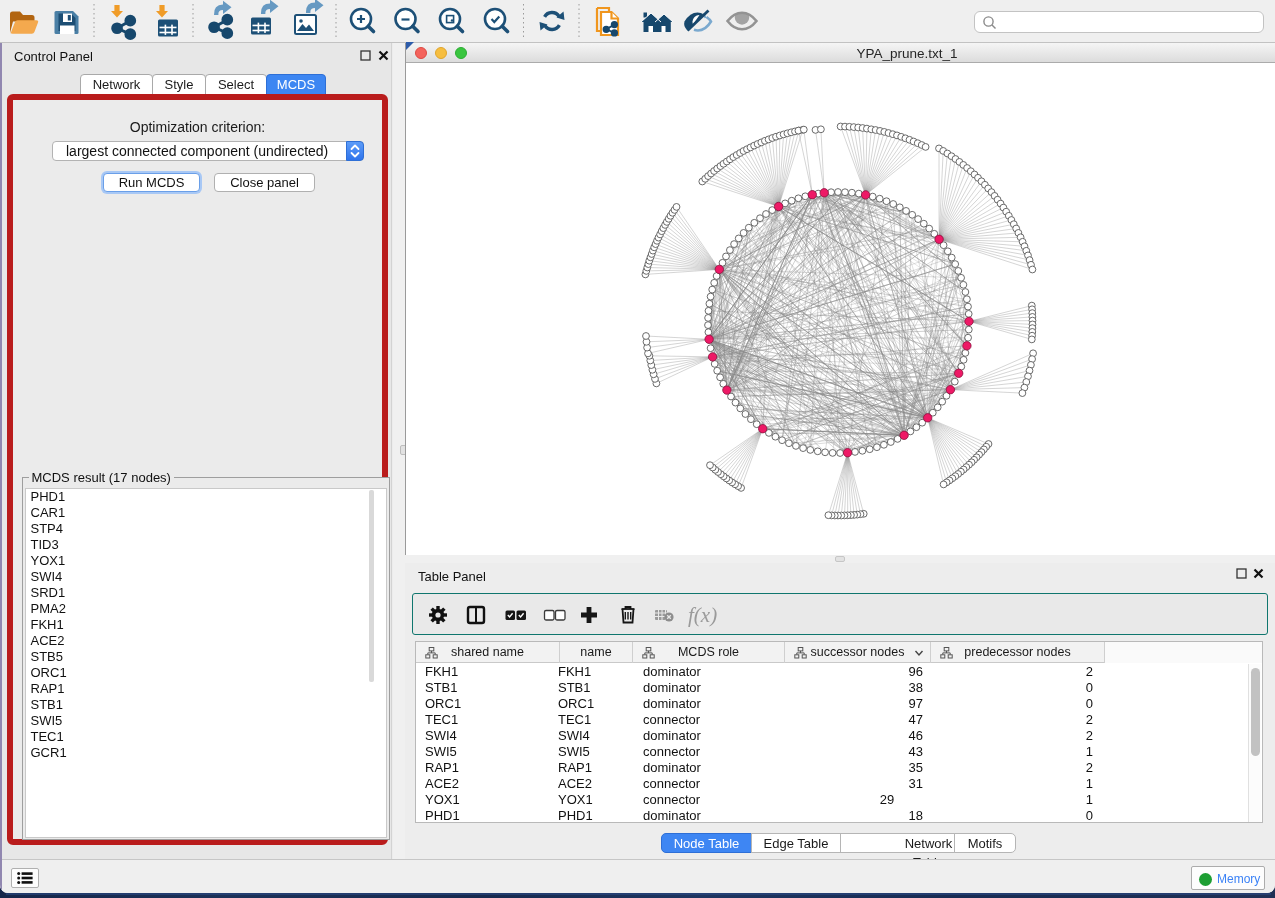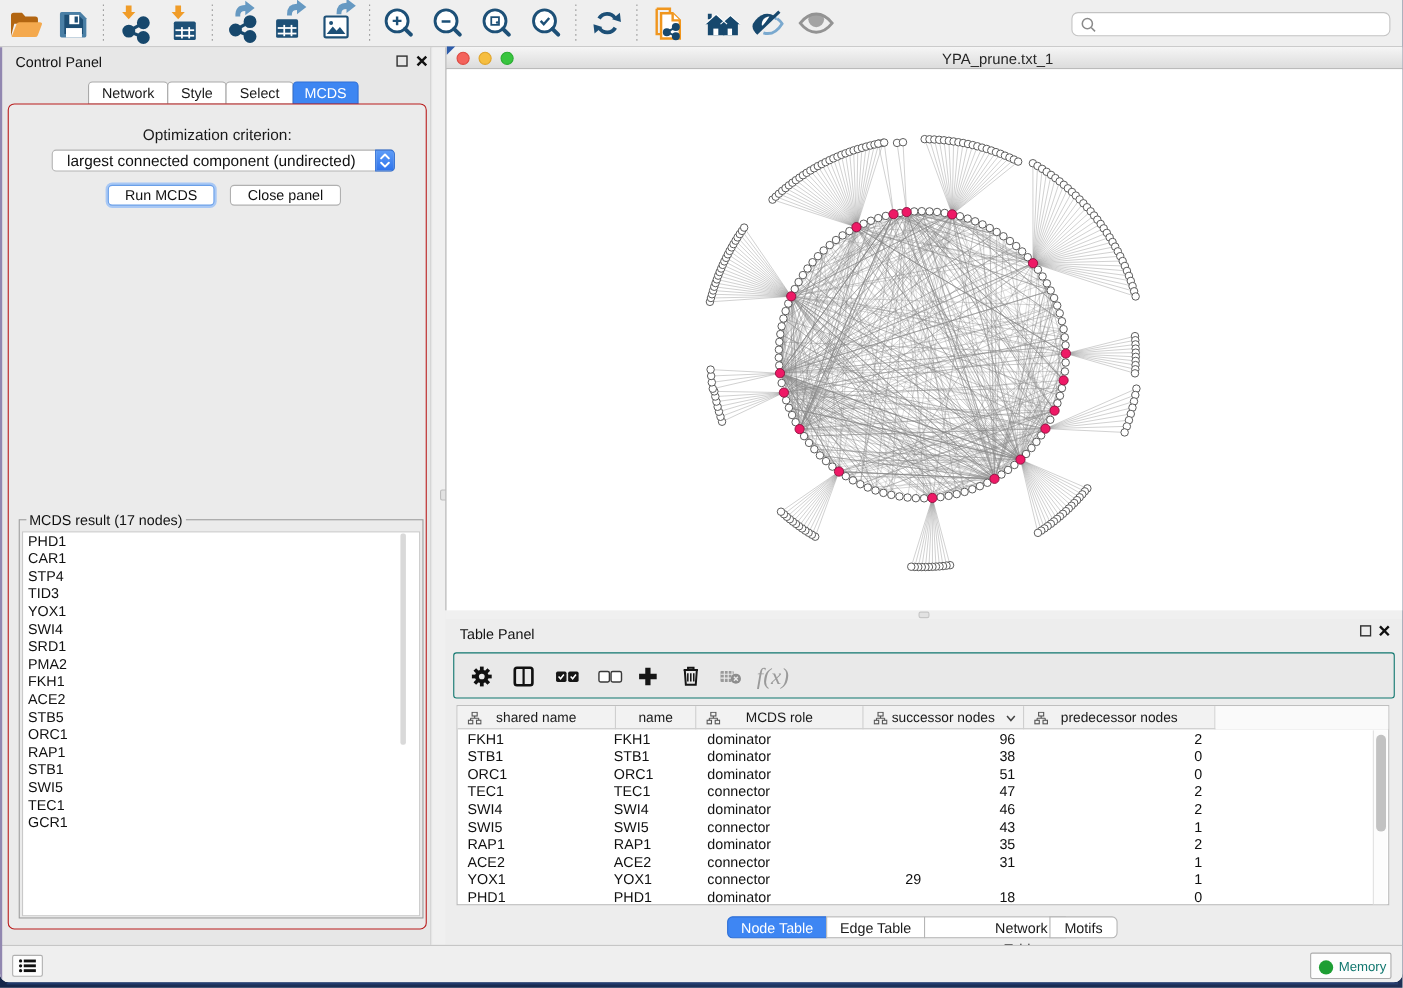--- a/index.html
+++ b/index.html
@@ -17,21 +17,21 @@
 
 #cpanel { position:absolute; left:2px; top:43px; width:390px; height:816px; background:#e7e7e7;
   border-right:1px solid #d3d3d3; }
 #cpanel .title { position:absolute; left:12px; top:6px; font-size:13px; color:#111; }
 .winbtn { position:absolute; top:7px; width:11px; height:11px; }
 #cptabs { position:absolute; left:0; top:31px; width:390px; height:21px; }
 .cptab { position:absolute; top:0; height:21px; background:#fff; border:1px solid #a9a9a9;
   border-radius:4px 4px 0 0; font-size:13px; color:#1a1a1a; text-align:center; line-height:20px; }
 .cptab.sel { background:#3d86f2; border-color:#2e6fd6; color:#fff; }
 #cpcontent { position:absolute; left:5px; top:51px; width:381px; height:751px; background:#ebebeb;
-  border:1px solid #b91c1c; border-radius:6px; }
+  border:6px solid #b91c1c; border-radius:6px; }
 #optlabel { position:absolute; left:0; top:19px; width:100%; text-align:center; font-size:14px; color:#1a1a1a;}
 #dropdown { position:absolute; left:39px; top:41px; width:312px; height:20px; background:#fff;
   border:1px solid #b3b3b3; border-radius:4px; font-size:14px; color:#111; }
 #dropdown .txt { position:absolute; left:13px; top:1px; line-height:17px; }
 #spinner { position:absolute; right:-1px; top:-1px; width:18px; height:20px;
   background:linear-gradient(#5d9cf8,#2f74ec); border-radius:0 4px 4px 0; border:1px solid #2e6fd6; }
 .btn { position:absolute; background:#fff; border:1px solid #b0b0b0; border-radius:4px;
   font-size:13px; color:#111; text-align:center; }
 #runbtn { left:90px; top:73px; width:97px; height:19px; line-height:17px;
   box-shadow:0 0 0 2px #a8c8f5; border-color:#6a9fe8; }
@@ -80,21 +80,21 @@
 #btabs { position:absolute; left:256px; top:270px; height:20px; font-size:13px; }
 .btab { position:absolute; top:0; height:20px; background:#fff; border:1px solid #b5b5b5;
   color:#1a1a1a; text-align:center; line-height:19px; }
 .btab.sel { background:#3e86f3; border-color:#2e6fd6; color:#fff; }
 
 #statusbar { position:absolute; left:0; top:859px; width:1275px; height:34px; background:#efefef;
   border-top:1px solid #c6c6c6; }
 #hambtn { position:absolute; left:11px; top:8px; width:28px; height:20px; background:#fdfdfd;
   border:1px solid #b0b0b0; border-radius:2px; }
 #membtn { position:absolute; right:10px; top:6px; width:74px; height:24px; background:#fdfdfd;
-  border:1px solid #acacac; border-radius:2px; font-size:12px; color:#0f766e; }
+  border:1px solid #acacac; border-radius:2px; font-size:12px; color:#3b82f6; }
 #membtn .dot { position:absolute; left:7px; top:5.5px; width:13px; height:13px; border-radius:50%;
   background:#1d9e33; }
 #membtn .t { position:absolute; left:25px; top:4.5px; }
 </style>
 </head>
 <body>
 <div id="win">
   <div id="toolbar">
     <svg id="tbicons" width="780" height="43" viewBox="0 0 780 43" style="position:absolute;left:0;top:0">
         <path d="M10 33 L10 14 q0-2.5 2.5-2.5 l7.5 0 l3 3.5 l9 0 q2.5 0 2.5 2.5 l0 4 l-21.5 0 z" fill="#b26511"></path>
@@ -1381,21 +1381,21 @@
           <div class="cell" style="left:407px;top:0px;width:100px;text-align:right;">96</div>
           <div class="cell" style="left:577px;top:0px;width:100px;text-align:right;">2</div>
           <div class="cell" style="left:9px;top:16px;">STB1</div>
           <div class="cell" style="left:142px;top:16px;">STB1</div>
           <div class="cell" style="left:227px;top:16px;">dominator</div>
           <div class="cell" style="left:407px;top:16px;width:100px;text-align:right;">38</div>
           <div class="cell" style="left:577px;top:16px;width:100px;text-align:right;">0</div>
           <div class="cell" style="left:9px;top:32px;">ORC1</div>
           <div class="cell" style="left:142px;top:32px;">ORC1</div>
           <div class="cell" style="left:227px;top:32px;">dominator</div>
-          <div class="cell" style="left:407px;top:32px;width:100px;text-align:right;">51</div>
+          <div class="cell" style="left:407px;top:32px;width:100px;text-align:right;">97</div>
           <div class="cell" style="left:577px;top:32px;width:100px;text-align:right;">0</div>
           <div class="cell" style="left:9px;top:48px;">TEC1</div>
           <div class="cell" style="left:142px;top:48px;">TEC1</div>
           <div class="cell" style="left:227px;top:48px;">connector</div>
           <div class="cell" style="left:407px;top:48px;width:100px;text-align:right;">47</div>
           <div class="cell" style="left:577px;top:48px;width:100px;text-align:right;">2</div>
           <div class="cell" style="left:9px;top:64px;">SWI4</div>
           <div class="cell" style="left:142px;top:64px;">SWI4</div>
           <div class="cell" style="left:227px;top:64px;">dominator</div>
           <div class="cell" style="left:407px;top:64px;width:100px;text-align:right;">46</div>
@@ -1411,21 +1411,21 @@
           <div class="cell" style="left:407px;top:96px;width:100px;text-align:right;">35</div>
           <div class="cell" style="left:577px;top:96px;width:100px;text-align:right;">2</div>
           <div class="cell" style="left:9px;top:112px;">ACE2</div>
           <div class="cell" style="left:142px;top:112px;">ACE2</div>
           <div class="cell" style="left:227px;top:112px;">connector</div>
           <div class="cell" style="left:407px;top:112px;width:100px;text-align:right;">31</div>
           <div class="cell" style="left:577px;top:112px;width:100px;text-align:right;">1</div>
           <div class="cell" style="left:9px;top:128px;">YOX1</div>
           <div class="cell" style="left:142px;top:128px;">YOX1</div>
           <div class="cell" style="left:227px;top:128px;">connector</div>
-          <div class="cell" style="left:407px;top:128px;width:100px;text-align:left;">29</div>
+          <div class="cell" style="left:421px;top:128px;width:100px;text-align:center;">29</div>
           <div class="cell" style="left:577px;top:128px;width:100px;text-align:right;">1</div>
           <div class="cell" style="left:9px;top:144px;">PHD1</div>
           <div class="cell" style="left:142px;top:144px;">PHD1</div>
           <div class="cell" style="left:227px;top:144px;">dominator</div>
           <div class="cell" style="left:407px;top:144px;width:100px;text-align:right;">18</div>
           <div class="cell" style="left:577px;top:144px;width:100px;text-align:right;">0</div>
       </div>
       <div id="tscroll">
           <div id="tthumb"></div>
         </div>

